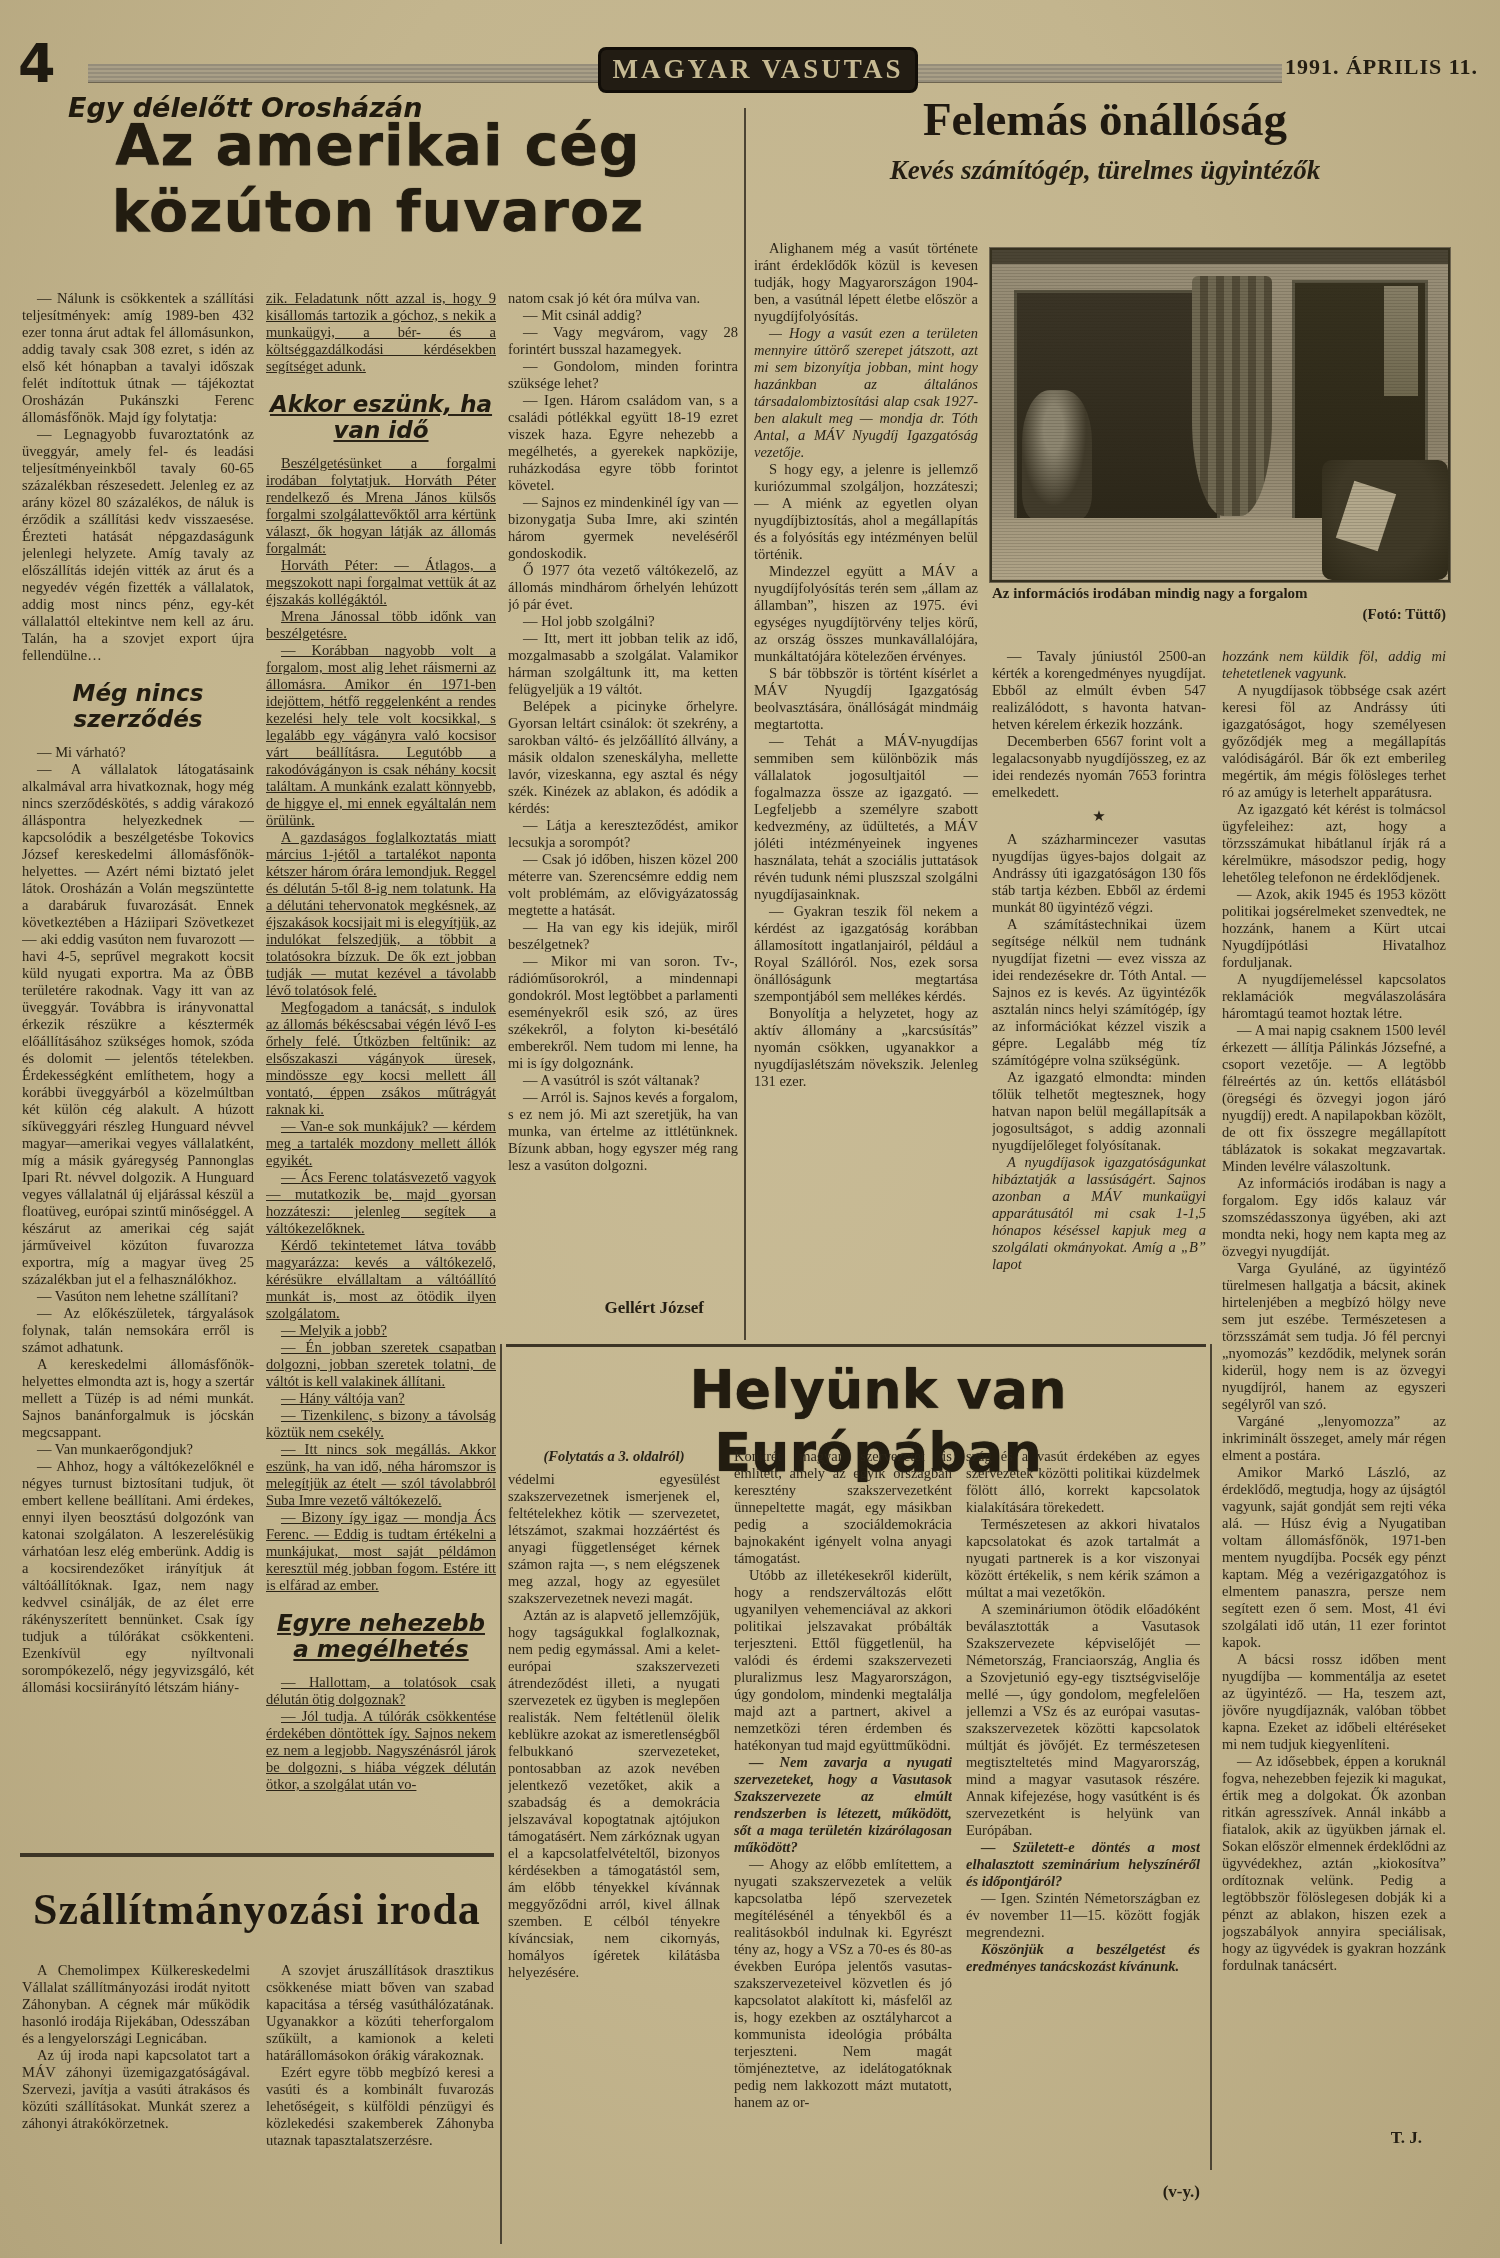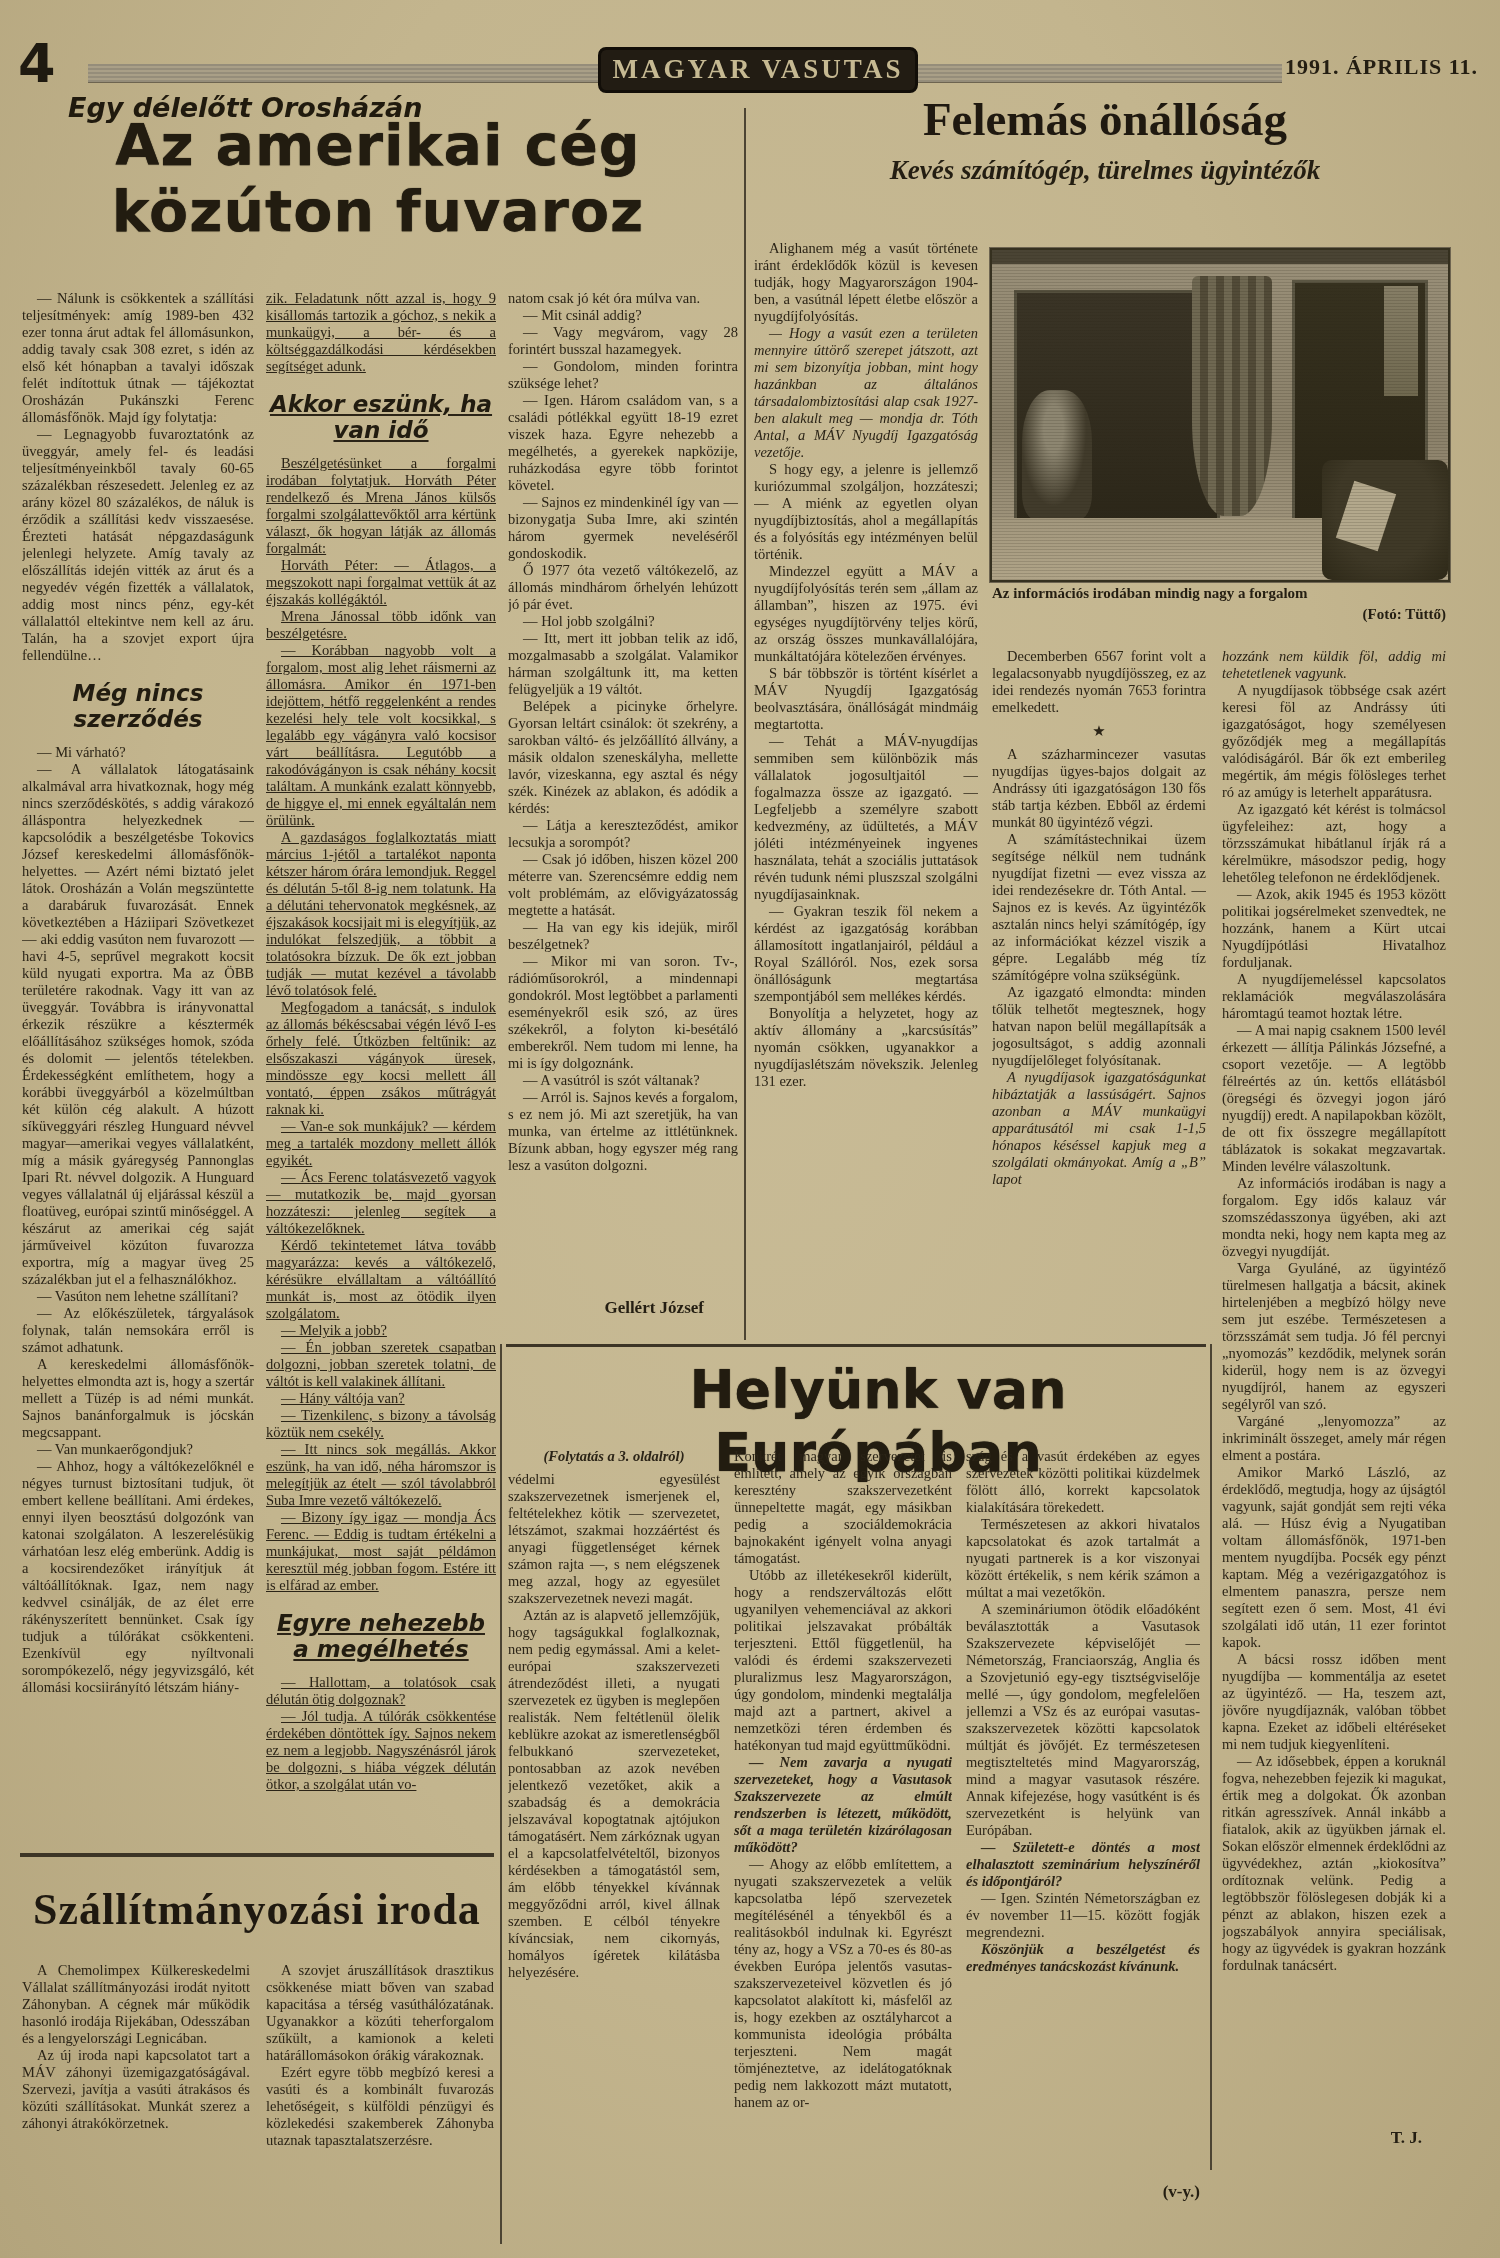--- a/index.html
+++ b/index.html
@@ -159,20 +159,21 @@
         <p>Mindezzel együtt a MÁV a nyugdíjfolyósítás terén sem „állam az államban”, hiszen az 1975. évi egységes nyugdíjtörvény teljes körű, az ország összes munkavállalójára, munkáltatójára kötelezően érvényes.</p>
         <p>S bár többször is történt kísérlet a MÁV Nyugdíj Igazgatóság beolvasztására, önállóságát mindmáig megtartotta.</p>
         <p>— Tehát a MÁV-nyugdíjas semmiben sem különbözik más vállalatok jogosultjaitól — fogalmazza össze az igazgató. — Legfeljebb a személyre szabott kedvezmény, az üdültetés, a MÁV jóléti intézményeinek ingyenes használata, tehát a szociális juttatások révén tudunk némi pluszszal szolgálni nyugdíjasainknak.</p>
         <p>— Gyakran teszik föl nekem a kérdést az igazgatóság korábban államosított ingatlanjairól, például a Royal Szállóról. Nos, ezek sorsa önállóságunk megtartása szempontjából sem mellékes kérdés.</p>
         <p>Bonyolítja a helyzetet, hogy az aktív állomány a „karcsúsítás” nyomán csökken, ugyanakkor a nyugdíjaslétszám növekszik. Jelenleg 131 ezer.</p>
       </div>
   </div>
 
   <div class="col" style="left:992px;top:648px;width:214px;height:690px;">
     <div>
+        <p>— Tavaly júniustól 2500-an kérték a korengedményes nyugdíjat. Ebből az elmúlt évben 547 realizálódott, s havonta hatvan-hetven kérelem érkezik hozzánk.</p>
         <p>Decemberben 6567 forint volt a legalacsonyabb nyugdíjösszeg, ez az idei rendezés nyomán 7653 forintra emelkedett.</p>
       </div>
     <div class="star">★</div>
     <div>
         <p>A százharmincezer vasutas nyugdíjas ügyes-bajos dolgait az Andrássy úti igazgatóságon 130 fős stáb tartja kézben. Ebből az érdemi munkát 80 ügyintéző végzi.</p>
         <p>A számítástechnikai üzem segítsége nélkül nem tudnánk nyugdíjat fizetni — evez vissza az idei rendezésekre dr. Tóth Antal. — Sajnos ez is kevés. Az ügyintézők asztalán nincs helyi számítógép, így az információkat kézzel viszik a gépre. Legalább még tíz számítógépre volna szükségünk.</p>
         <p>Az igazgató elmondta: minden tőlük telhetőt megtesznek, hogy hatvan napon belül megállapítsák a jogosultságot, s addig azonnali nyugdíjelőleget folyósítanak.</p>
       </div>
     <p class="ital">A nyugdíjasok igazgatóságunkat hibáztatják a lassúságért. Sajnos azonban a MÁV munkaügyi apparátusától mi csak 1-1,5 hónapos késéssel kapjuk meg a szolgálati okmányokat. Amíg a „B” lapot</p>
   </div>

